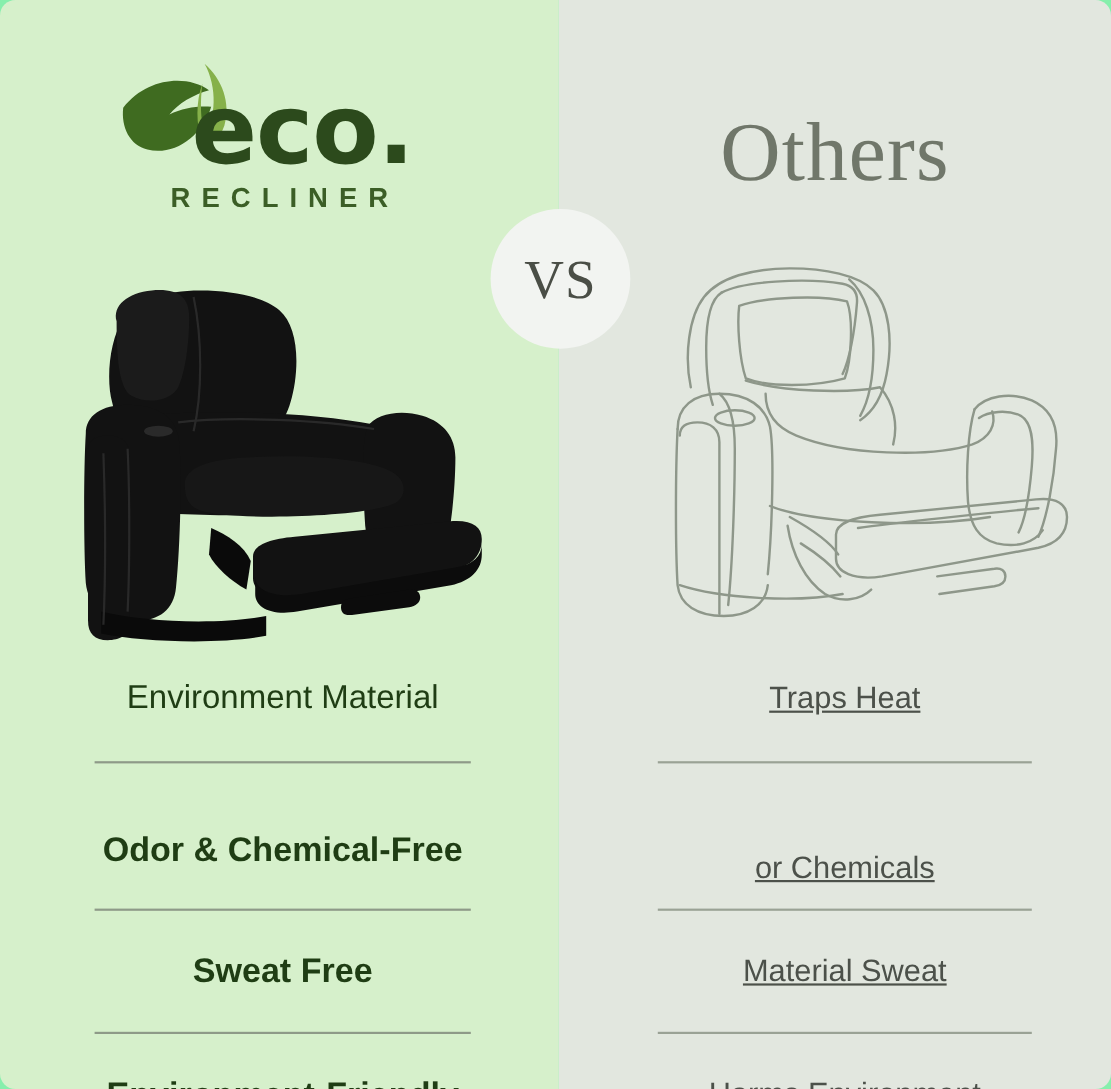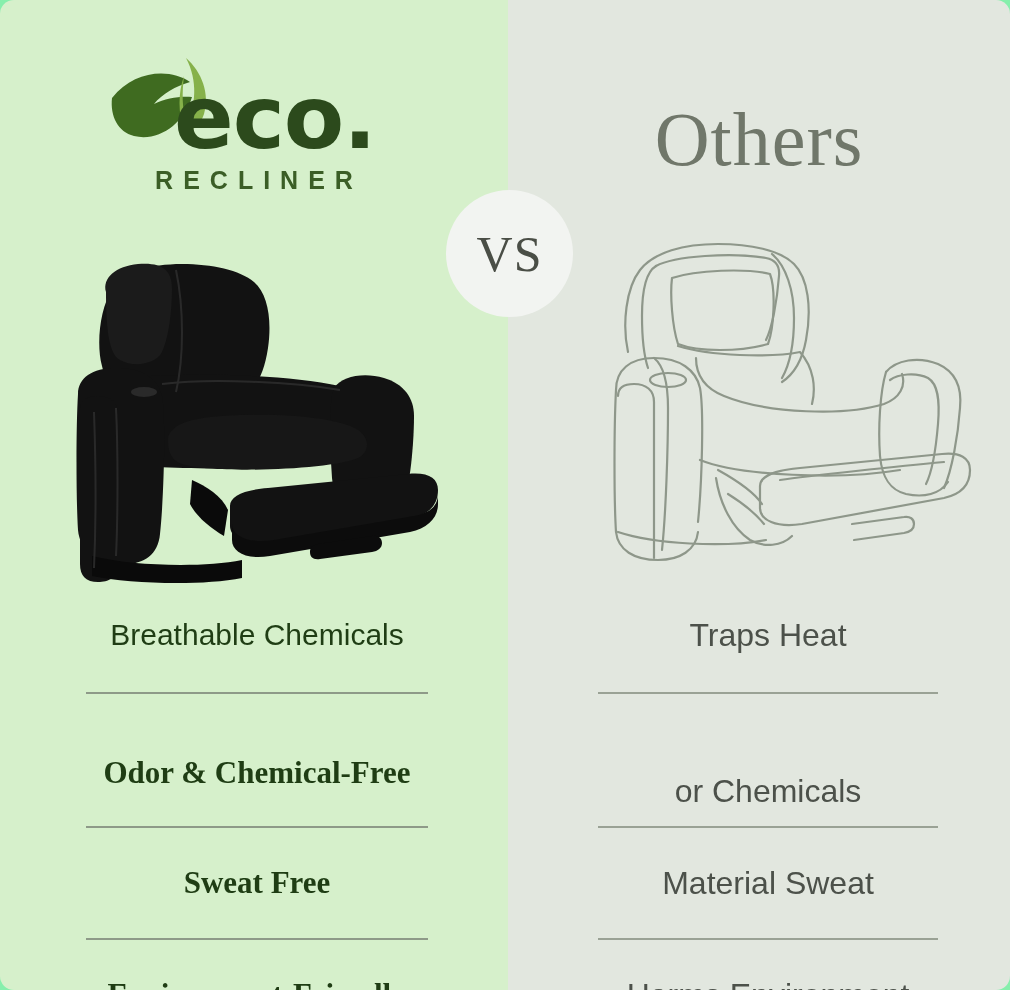--- a/index.html
+++ b/index.html
@@ -118,26 +118,26 @@
     display: flex;
     align-items: center;
     justify-content: center;
     text-align: center;
   }
   .divider { height: 2px; width: 100%; }
 
   
   #features-left .feature-row { color: #1f3d14; }
   #features-left .feat-text { font-size: 30px; line-height: 1.15; }
-  #features-left .feat-text.bold { font-weight: 700; font-size: 31px; font-family: Liberation Serif, serif; }
+  #features-left .feat-text.bold { font-weight: 700; font-size: 31px; }
   #features-left .divider { background: #8e9a88; }
 
   
   #features-right .feature-row { color: #4c514a; }
-  #features-right .feat-text { font-size: 32px; line-height: 1.15; font-weight: 400; }
+  #features-right .feat-text { font-size: 28px; line-height: 1.15; font-weight: 400; text-decoration: underline; }
   #features-right .divider { background: #9aa295; }
 
   .r1 { height: 62px; }
   .r2 { height: 106px; }
   .r3 { height: 62px; }
   .r4 { height: 62px; }
   .gap-a { height: 26px; }
   .gap-b { height: 24px; }
 </style>
 </head>
@@ -259,21 +259,21 @@
 
         <path d="M100 228 C140 244 240 248 300 238"></path>
 
         <path d="M18 300 C54 312 124 316 166 308"></path>
       </g>
     </svg>
   </div>
 
   <div class="features" id="features-left">
     <div class="feature-row r1">
-      <span class="feat-text">Breathable Chemicals</span>
+      <span class="feat-text">Environment Material</span>
     </div>
     <div class="gap-a"></div>
     <div class="divider"></div>
     <div class="gap-a"></div>
     <div class="feature-row r2">
       <span class="feat-text bold">Odor &amp; Chemical-Free</span>
     </div>
     <div class="divider"></div>
     <div class="gap-b"></div>
     <div class="feature-row r3">

